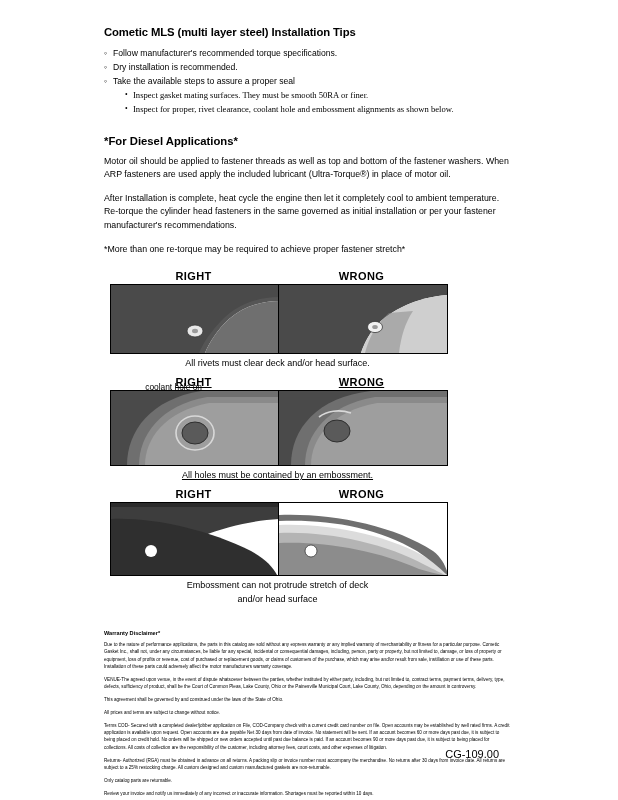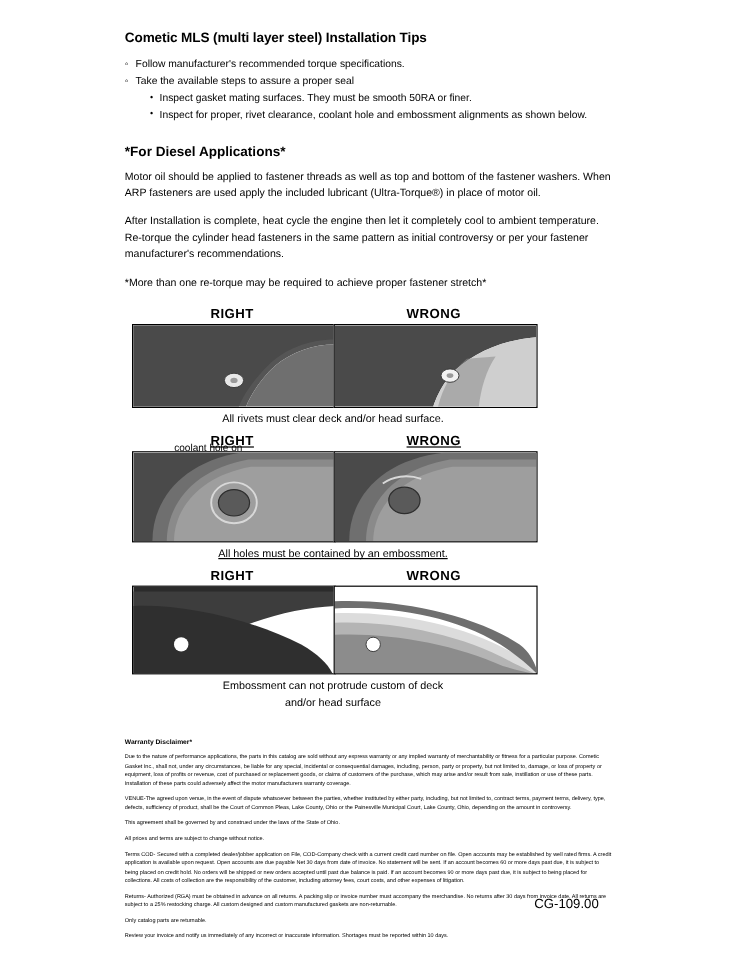--- a/index.html
+++ b/index.html
@@ -49,20 +49,21 @@
   ul.subbullets {
     list-style: none;
     margin: 0;
     padding: 0 0 0 12px;
     font-size: 8.6px;
     line-height: 1.62;
   }
   ul.subbullets > li {
     position: relative;
     padding-left: 8px;
+    font-family: Liberation Serif, serif;
   }
   ul.subbullets > li::before {
     content: "\2022";
     position: absolute;
     left: 0;
     top: 0;
     font-size: 7.5px;
   }
   h2.section {
     font-size: 11.3px;
@@ -161,32 +162,33 @@
 </style>
 </head>
 <body>
 
 <div class="page">
 
   <h1 class="title">Cometic MLS (multi layer steel) Installation Tips</h1>
 
   <ul class="bullets">
     <li>Follow manufacturer's recommended torque specifications.</li>
+    <li>Dry installation is recommended.</li>
     <li>
       <span>Take the available steps to assure a proper seal</span>
       <ul class="subbullets">
         <li>Inspect gasket mating surfaces.  They must be smooth 50RA or finer.</li>
         <li>Inspect for proper, rivet clearance, coolant hole and embossment alignments as shown below.</li>
       </ul>
     </li>
   </ul>
 
   <h2 class="section">*For Diesel Applications*</h2>
   <p class="body">Motor oil should be applied to fastener threads as well as top and bottom of the fastener washers. When ARP fasteners are used apply the included lubricant (Ultra-Torque®) in place of motor oil.</p>
-  <p class="body">After Installation is complete, heat cycle the engine then let it completely cool to ambient temperature. Re-torque the cylinder head fasteners in the same pattern as initial controversy or per your fastener manufacturer's recommendations.</p>
+  <p class="body">After Installation is complete, heat cycle the engine then let it completely cool to ambient temperature. Re-torque the cylinder head fasteners in the same governed as initial installation or per your fastener manufacturer's recommendations.</p>
   <p class="body last">*More than one re-torque may be required to achieve proper fastener stretch*</p>
 
   <div class="figures">
 
     <div class="fig-row">
       <div class="fig-col">
         <div class="fig-label">RIGHT</div>
         <div class="fig-box">
           <svg width="168" height="68" viewBox="0 0 168 68">
             <rect x="0" y="0" width="168" height="68" fill="#ffffff"></rect>
@@ -291,21 +293,21 @@
             <path d="M0,30 C48,28 106,40 146,62 C156,67 162,70 166,72 L0,72 Z" fill="#b4b4b4"></path>
             <path d="M0,40 C46,38 100,48 140,66 C150,69 158,71 164,72 L0,72 Z" fill="#8c8c8c"></path>
             <path d="M0,12 C52,10 114,22 154,48 C162,54 166,62 168,68 L168,72 C160,64 150,56 138,48 C98,24 48,16 0,18 Z" fill="#6f6f6f"></path>
             <circle cx="32" cy="48" r="6" fill="#ffffff" stroke="#3a3a3a" stroke-width="0.8"></circle>
           </svg>
         </div>
       </div>
     </div>
     <div class="cap-wrap">
       <div class="cap-inner">
-        <p class="caption">Embossment can not protrude custom of deck</p>
+        <p class="caption">Embossment can not protrude stretch of deck</p>
         <p class="caption">and/or head surface</p>
       </div>
     </div>
 
   </div>
 
   <div class="warranty">
     <h3>Warranty Disclaimer*</h3>
     <p>Due to the nature of performance applications, the parts in this catalog are sold without any express warranty or any implied warranty of merchantability or fitness for a particular purpose.  Cometic Gasket Inc., shall not, under any circumstances, be liable for any special, incidental or consequential damages, including, person, party or property, but not limited to, damage, or loss of property or equipment, loss of profits or revenue, cost of purchased or replacement goods, or claims of customers of the purchase, which may arise and/or result from sale, instillation or use of these parts.  Installation of these parts could adversely affect the motor manufacturers warranty coverage.</p>
     <p>VENUE-The agreed upon venue, in the event of dispute whatsoever between the parties, whether instituted by either party, including, but not limited to, contract terms, payment terms, delivery, type, defects, sufficiency of product, shall be the Court of Common Pleas, Lake County, Ohio or the Painesville Municipal Court, Lake County, Ohio, depending on the amount in controversy.</p>

